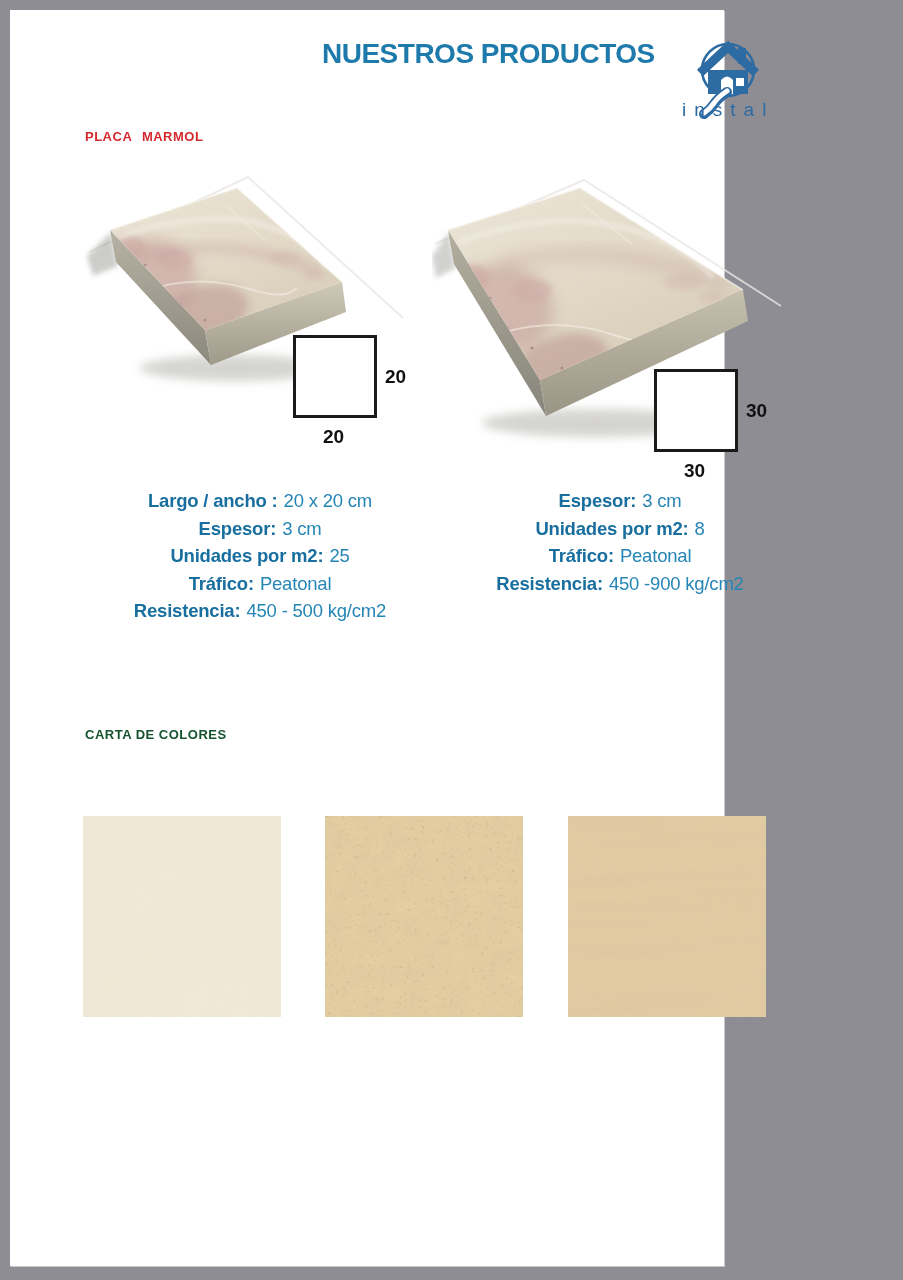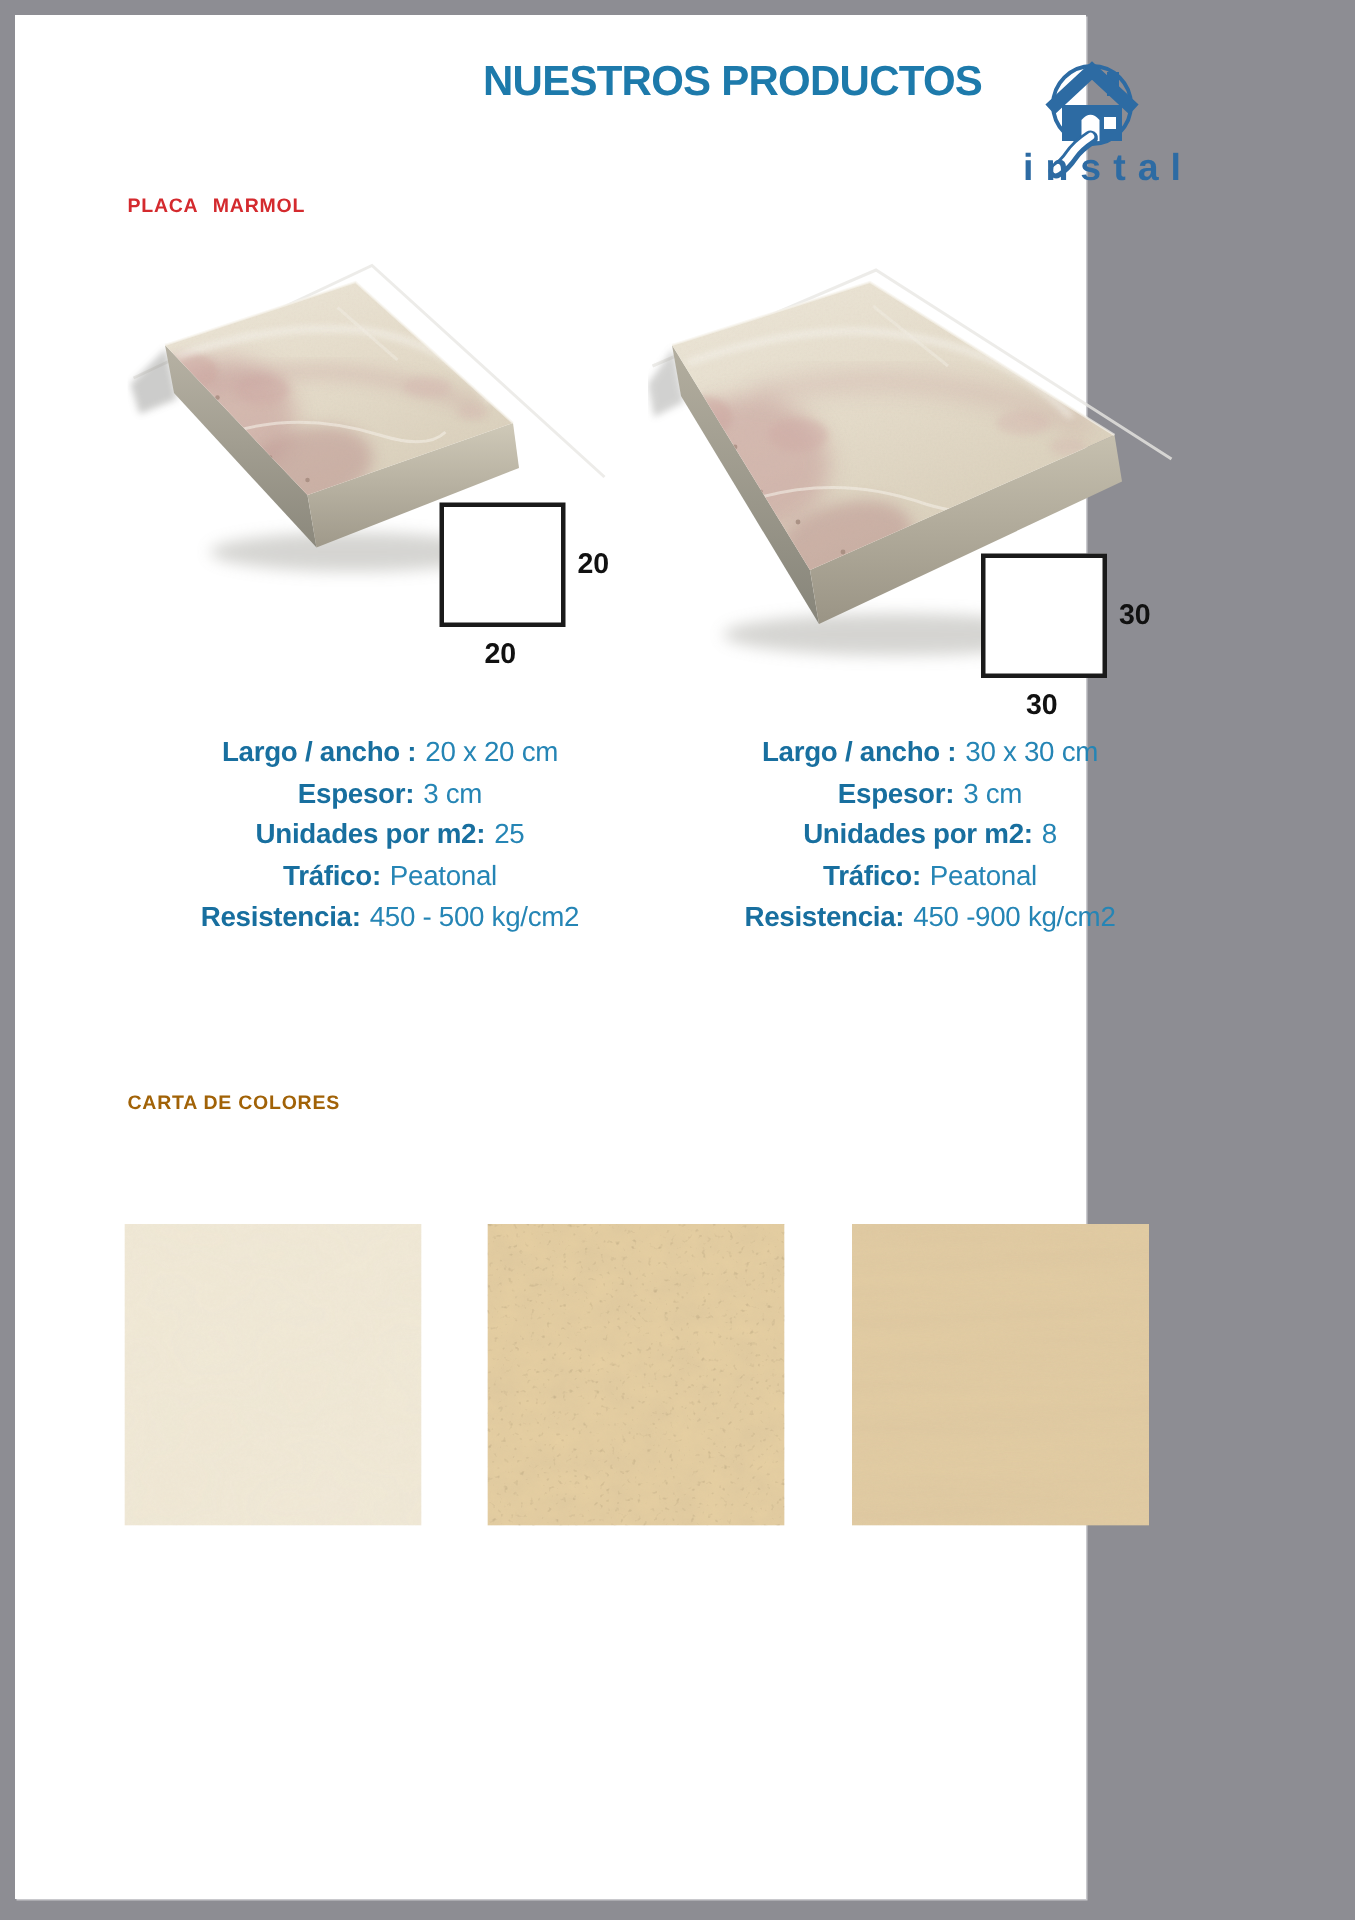--- a/index.html
+++ b/index.html
@@ -21,31 +21,31 @@
   
   .doc-title{
     left:312px;top:30px;
     font-size:28px;font-weight:bold;
     color:#1d7aab;letter-spacing:-0.5px;
     line-height:1;white-space:nowrap;
   }
   .logo{left:660px;top:18px;width:130px;height:105px;}
   .logo-word{
     position:absolute;left:12px;top:72px;
-    font-size:25px;font-weight:bold;color:#2d6ba3;
+    font-size:19px;font-weight:normal;color:#2d6ba3;
     letter-spacing:8px;line-height:1;
   }
 
   
   .heading{
     font-size:13px;font-weight:bold;line-height:1;
     letter-spacing:0.5px;white-space:nowrap;
   }
   .heading-red{left:75px;top:120px;color:#d42a2e;word-spacing:6px;}
-  .heading-blue{left:75px;top:718px;color:#a16207;}
+  .heading-blue{left:75px;top:718px;color:#14532d;}
 
   
   .slab-left{left:75px;top:150px;width:320px;height:272px;}
   .slab-right{left:422px;top:168px;width:352px;height:292px;}
 
   
   .sqwrap{width:140px;height:110px;}
   .sq1{left:283px;top:325px;text-decoration:underline;}
   .sq2{left:644px;top:359px;}
   .sq{
@@ -229,21 +229,20 @@
 
   <div class="abs specs specs-left">
     <div class="spec-row"><b>Largo / ancho :</b><span>20 x 20 cm</span></div>
     <div class="spec-row"><b>Espesor:</b><span>3 cm</span></div>
     <div class="spec-row"><b>Unidades por m2:</b><span>25</span></div>
     <div class="spec-row"><b>Tráfico:</b><span>Peatonal</span></div>
     <div class="spec-row"><b>Resistencia:</b><span>450 - 500  kg/cm2</span></div>
   </div>
 
   <div class="abs specs specs-right">
-    <div class="spec-row"><b>Largo / ancho :</b><span>30 x 30 cm</span></div>
     <div class="spec-row"><b>Espesor:</b><span>3 cm</span></div>
     <div class="spec-row"><b>Unidades por m2:</b><span>8</span></div>
     <div class="spec-row"><b>Tráfico:</b><span>Peatonal</span></div>
     <div class="spec-row"><b>Resistencia:</b><span>450 -900 kg/cm2</span></div>
   </div>
 
   <div class="abs heading heading-blue">CARTA DE COLORES</div>
 
   <svg class="abs swatch sw1" viewBox="0 0 198 201">
     <defs>

